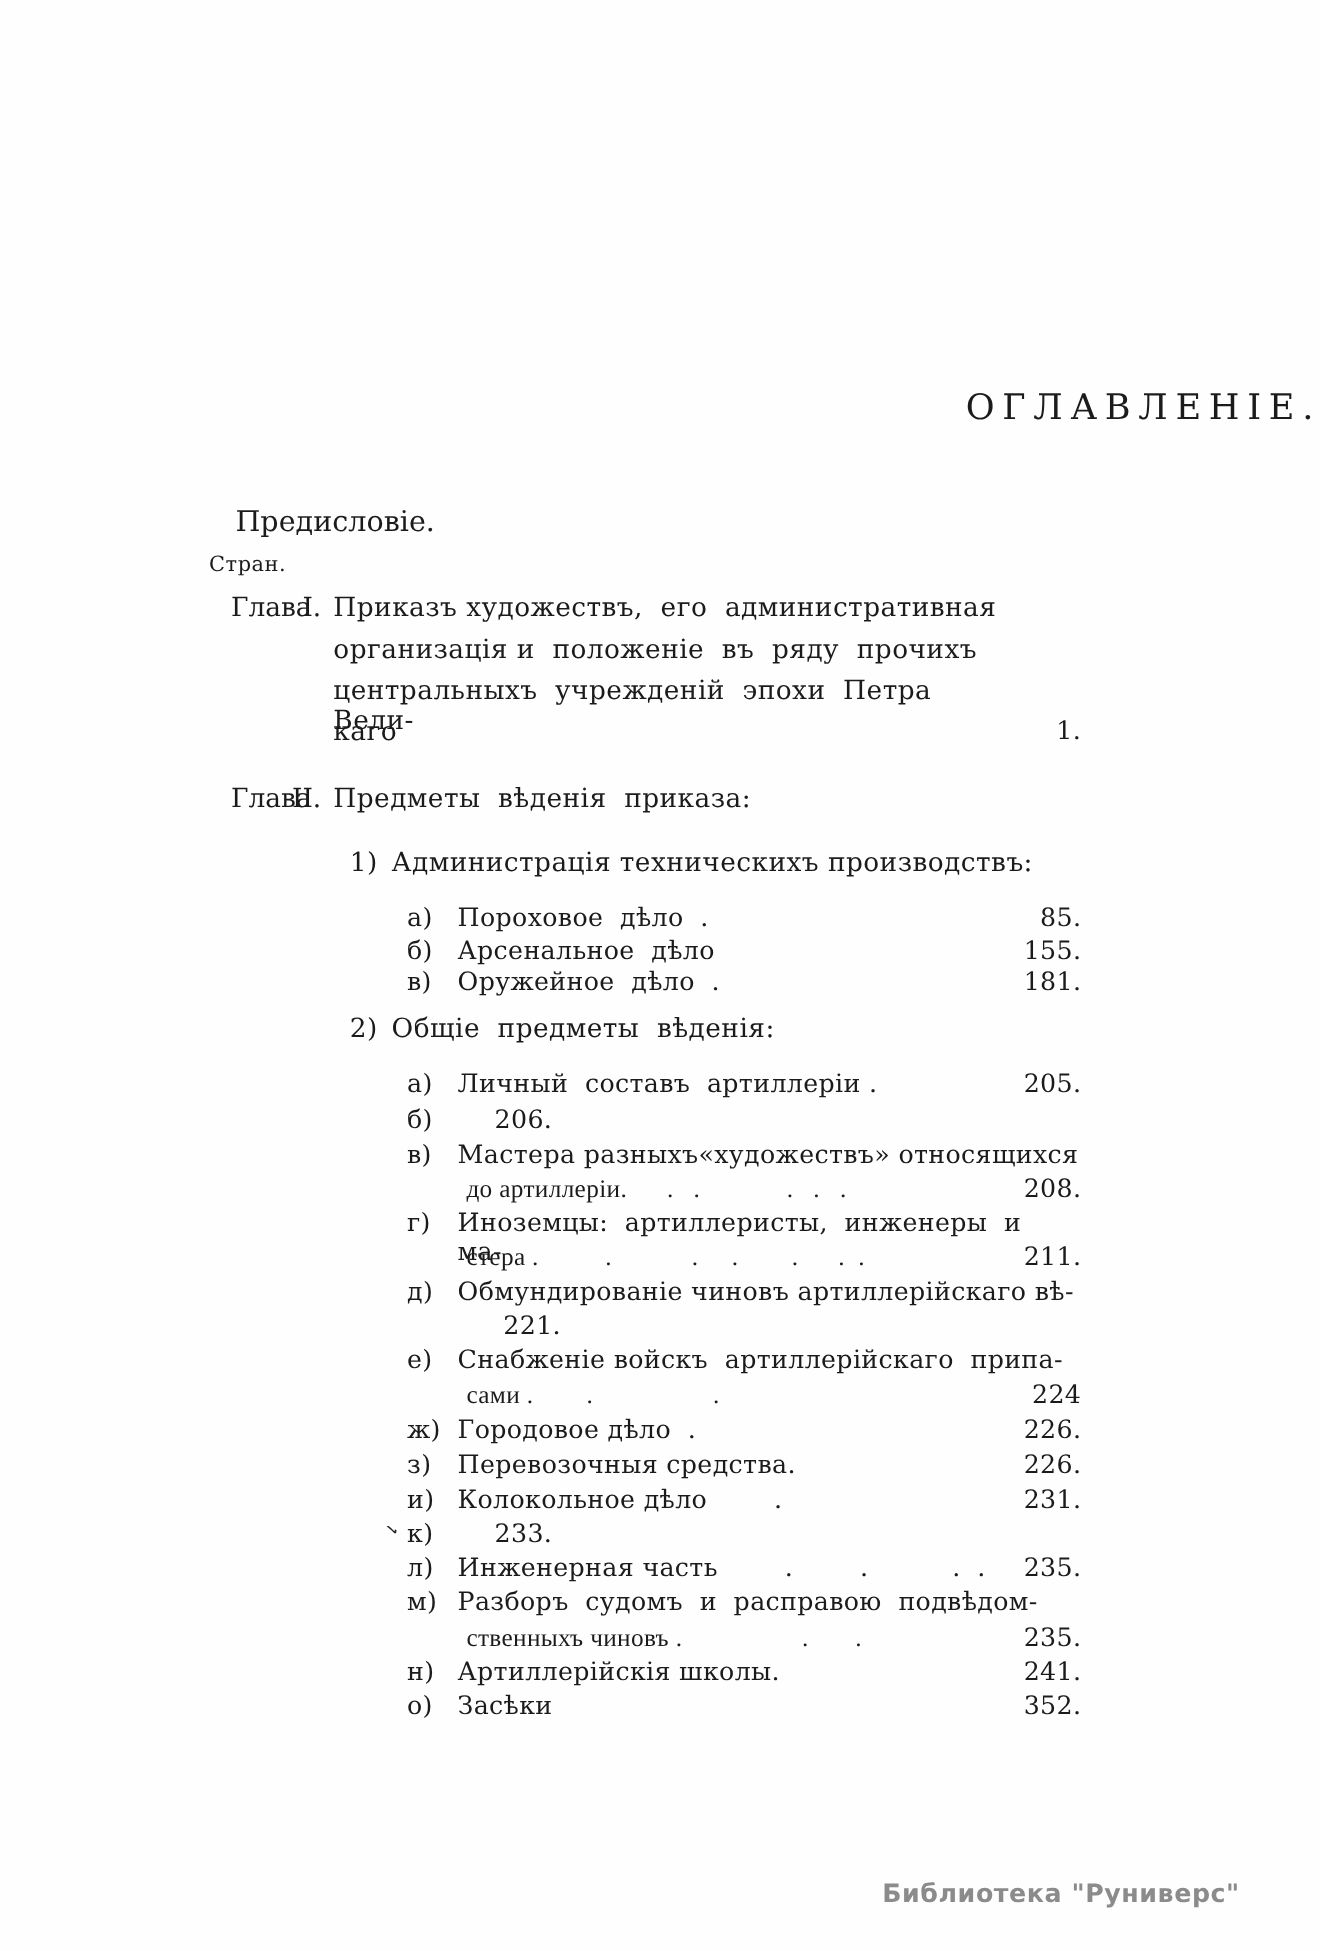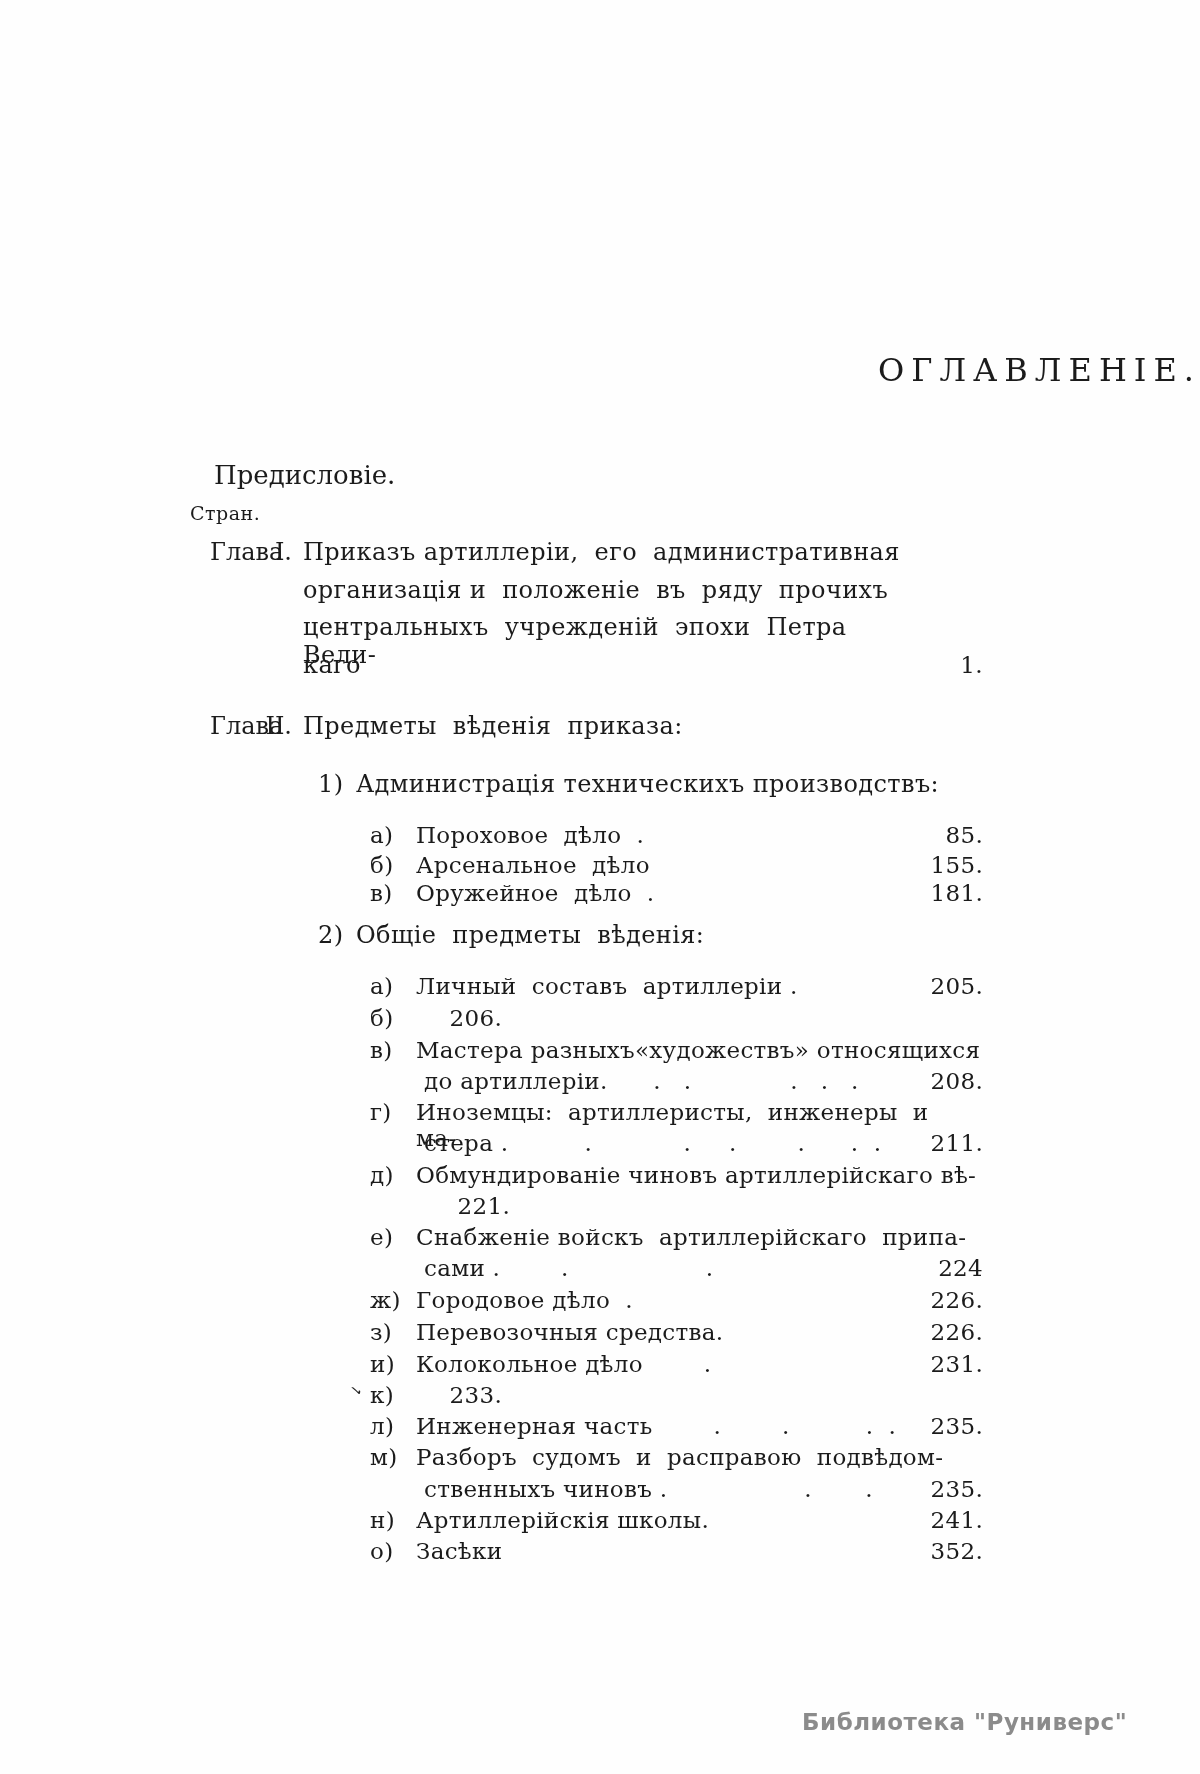--- a/index.html
+++ b/index.html
@@ -32,21 +32,21 @@
   
   .sec-head { left:318px; width:665px; font-size:24px; letter-spacing:0.4px; display:flex; }
   .sec-marker { width:38px; flex:none; }
   .sec-text   { flex:1; white-space:pre-wrap; }
 
   
   .item { left:370px; width:613px; font-size:23px; letter-spacing:0.3px; display:flex; }
   .item .it-letter { width:46px; flex:none; white-space:pre-wrap; }
   .item .it-text   { flex:1; white-space:pre-wrap; }
   .item-cont { left:424px; width:559px; font-size:23px; letter-spacing:0.3px; display:flex; }
-  .item-cont .it-text { flex:1; white-space:pre-wrap; }
+  .item-cont .it-text { flex:1; white-space:pre-wrap;font-family:Liberation Serif, serif; }
 
   .pagenum { width:86px; flex:none; text-align:right; font-size:23px; white-space:pre-wrap; }
 
   .pen-mark {
     left:350px; top:1383px;
     font-size:15px; font-weight:bold; color:#222;
     transform:scaleX(-1) rotate(12deg);
     font-family:"DejaVu Sans",sans-serif;
   }
 
@@ -64,21 +64,21 @@
 <div class="page">
 
   <div class="abs toc-title">ОГЛАВЛЕНІЕ.</div>
 
   <div class="abs preface">Предисловіе.</div>
 
   <div class="abs stran">Стран.</div>
 
   <div class="abs ch-label" style="top:539px">Глава</div>
   <div class="abs ch-numeral" style="top:539px">I.</div>
-  <div class="abs ch-text" style="top:539px">Приказъ артиллеріи,  его  административная</div>
+  <div class="abs ch-text" style="top:539px">Приказъ художествъ,  его  административная</div>
   <div class="abs ch-text" style="top:577px">организація и  положеніе  въ  ряду  прочихъ</div>
   <div class="abs ch-text" style="top:614px">центральныхъ  учрежденій  эпохи  Петра Вели-</div>
   <div class="abs ch-last" style="top:652px">
     <span class="flex-text">каго</span>
     <span class="pagenum">1.</span>
   </div>
 
   <div class="abs ch-label" style="top:713px">Глава</div>
   <div class="abs ch-numeral" style="top:713px">II.</div>
   <div class="abs ch-text" style="top:713px">Предметы  вѣденія  приказа:</div>

